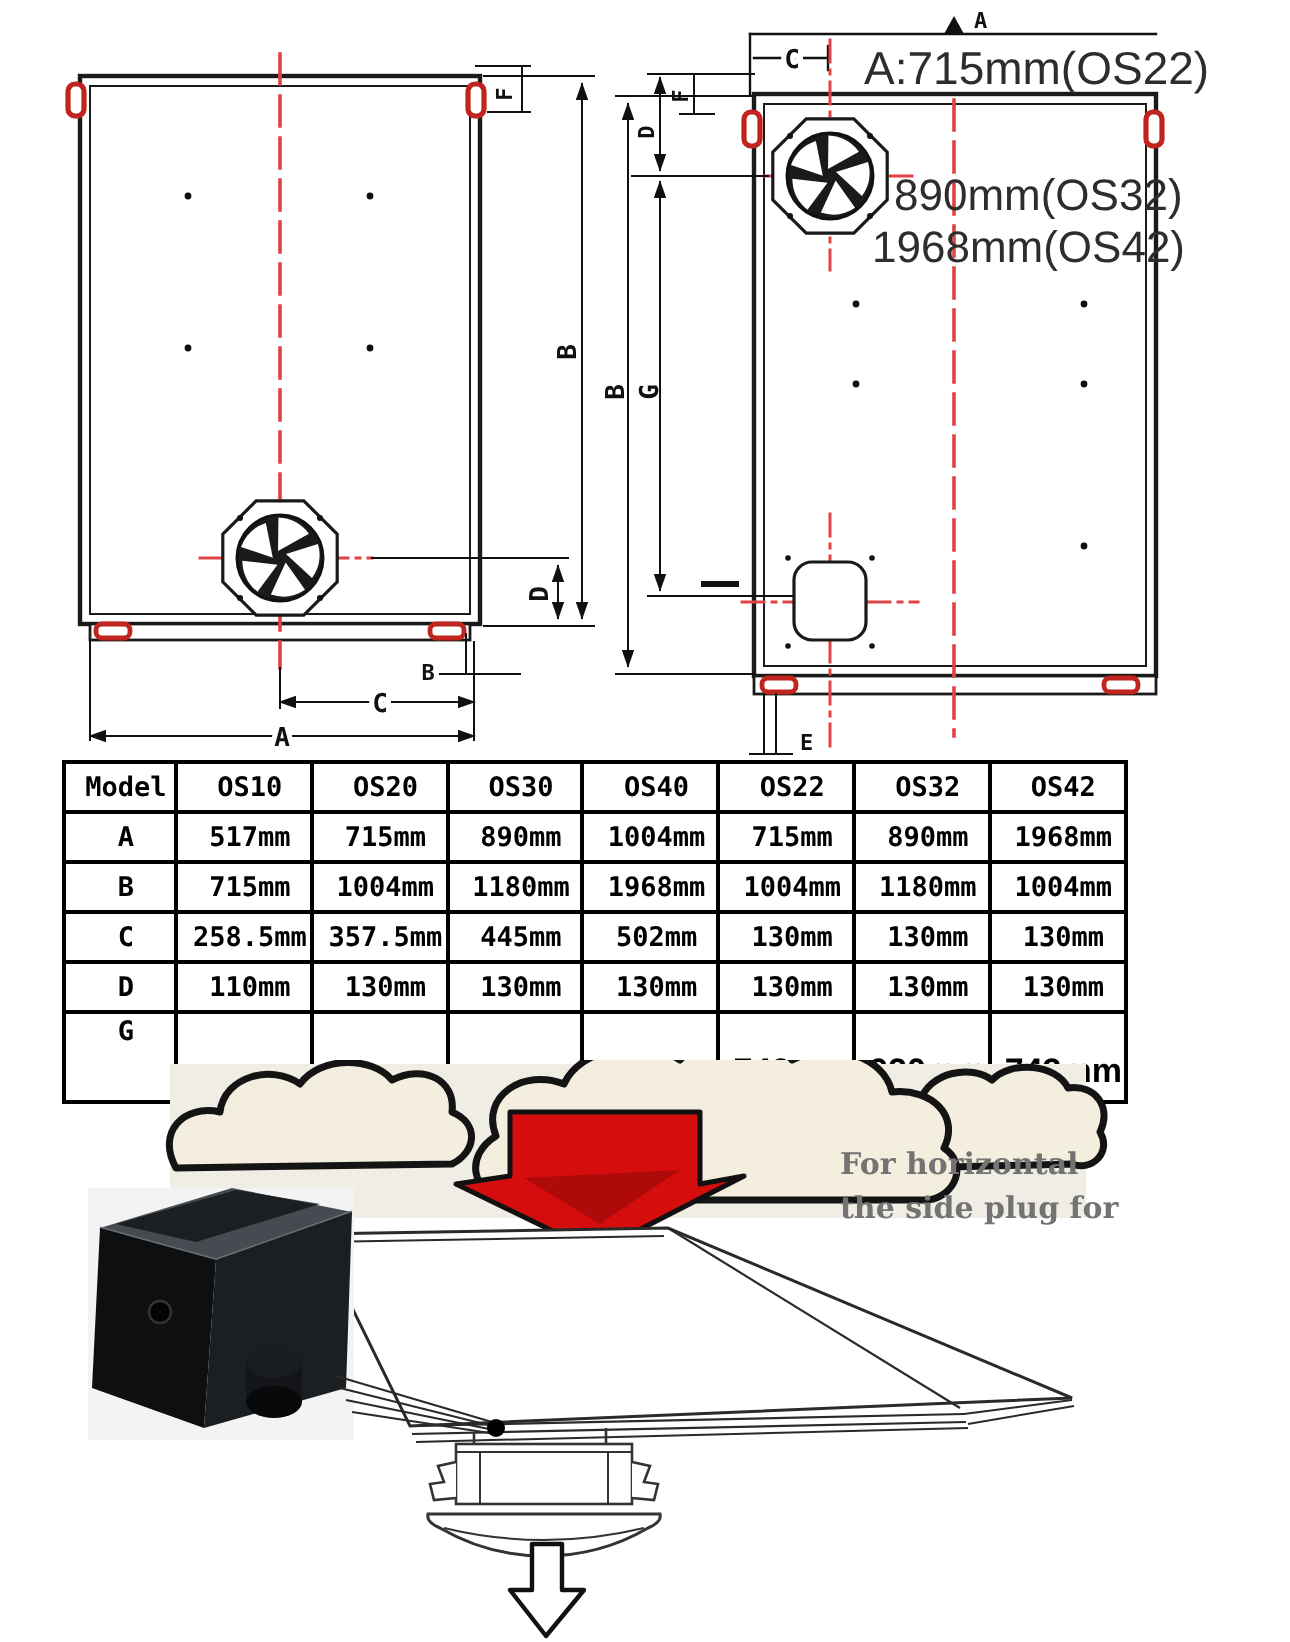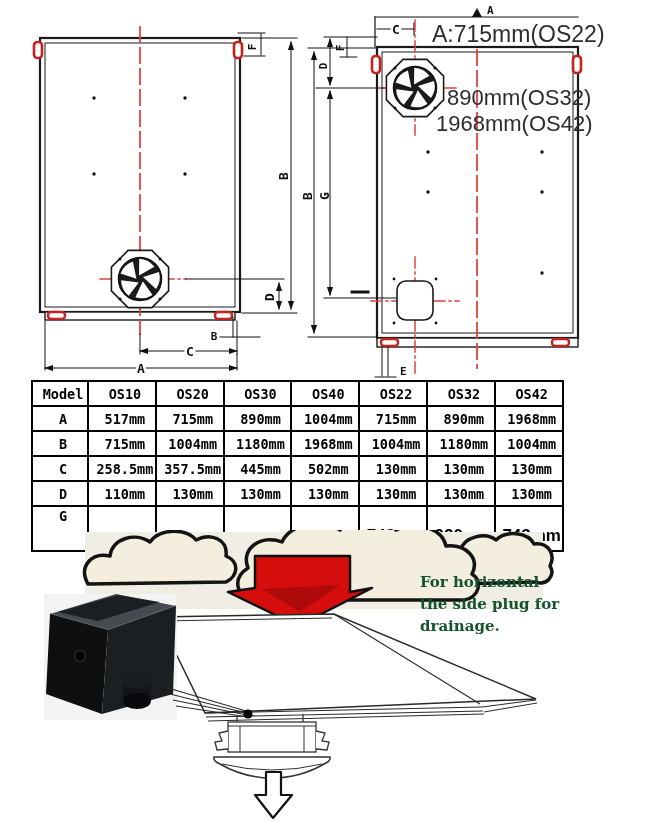--- a/index.html
+++ b/index.html
@@ -16,21 +16,21 @@
   #dim-table{position:absolute;left:31px;top:380px;}
   table.dims{border-collapse:collapse;table-layout:fixed;width:531px;
     font-family:"DejaVu Sans Mono",monospace;font-weight:bold;font-size:13.5px;color:#000;}
   table.dims th,table.dims td{border:2px solid #000;text-align:center;vertical-align:middle;
     padding:1px 0 1px 6px;height:21px;white-space:nowrap;overflow:hidden;background:#fff;}
   table.dims tr.row-g th{height:38px;vertical-align:top;}
   table.dims tr.row-g td{height:38px;font-family:"Liberation Sans",sans-serif;
     font-size:17px;vertical-align:bottom;padding-bottom:4px;}
   
   #caption{position:absolute;left:420px;top:571px;width:160px;
-    font-family:"DejaVu Serif",serif;font-weight:bold;font-size:15px;line-height:22px;color:#14532d;}
+    font-family:"DejaVu Serif",serif;font-weight:bold;font-size:15px;line-height:22px;color:#737373;}
 </style>
 </head>
 <body>
 
 <div id="page">
 
   <svg id="drawings" viewBox="0 0 645 378">
     <defs>
       <marker id="arw" viewBox="0 0 10 10" refX="9" refY="5" markerWidth="9" markerHeight="9" orient="auto-start-reverse">
         <path d="M0,1.5 L10,5 L0,8.5 Z" fill="#111"></path>
@@ -303,16 +303,15 @@
       <path d="M214,757 L330,757 Q331,761 324,764 Q300,778 272,778 Q244,778 220,764 Q213,761 214,757 Z" stroke-width="1.5"></path>
       <path d="M222,764 Q272,776 322,764" fill="none" stroke-width="1"></path>
     </g>
 
     <polygon points="266,772 281,772 281,795 292,795 273,818 255,795 266,795" fill="#ffffff" stroke="#111" stroke-width="2.2" stroke-linejoin="round"></polygon>
   </svg>
 
   <div id="caption">
     <div>For horizontal</div>
     <div>the side plug for</div>
-    <div>drainage.</div>
   </div>
 
 </div>
 
 </body></html>

